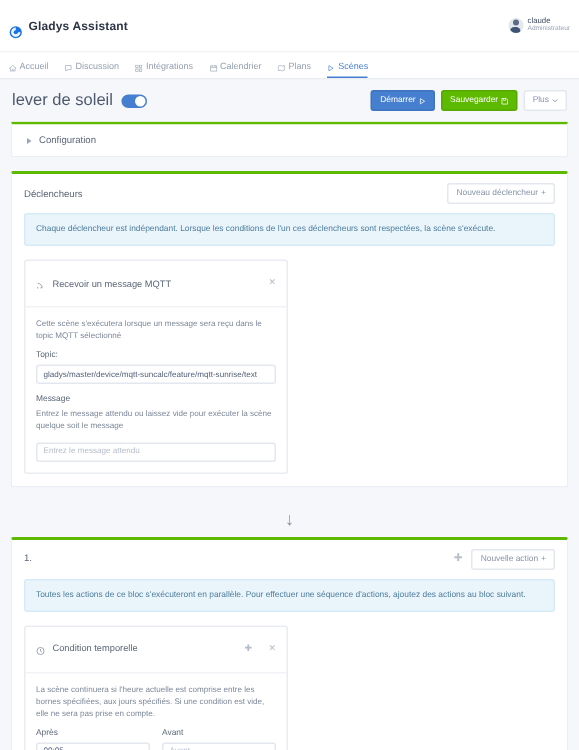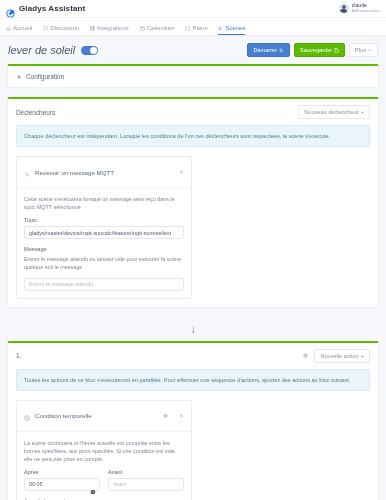--- a/index.html
+++ b/index.html
@@ -7,21 +7,21 @@
     width: 386px; height: 500px;
     font-family: "Liberation Sans", sans-serif;
     background: #f5f7fb;
     color: #4a5568;
     overflow: hidden;
   }
   body { position: relative; }
 
   
   .topbar {
-    height: 18px;
+    height: 35px;
     background: #ffffff;
     display: flex;
     align-items: center;
     padding: 0 6px;
     border-bottom: 1px solid #f0f2f6;
   }
   .brand { display: flex; align-items: center; gap: 4px; }
   .brand-logo { width: 9px; height: 9px; flex: 0 0 auto; }
   .brand-name {
     font-size: 8px; font-weight: bold; color: #2b3445; letter-spacing: .1px;
@@ -63,21 +63,21 @@
   }
   .nav-item.active { color: #467fcf; border-bottom-color: #467fcf; }
   .nav-ico { width: 5px; height: 5px; display: inline-block; flex: 0 0 auto; }
 
   
   .scene-header {
     height: 28px;
     display: flex; align-items: center;
     padding: 0 8px;
   }
-  .scene-title { font-size: 11px; color: #4d5a6d; font-weight: normal; font-style: italic; }
+  .scene-title { font-size: 11px; color: #4d5a6d; font-weight: normal; }
   .toggle {
     margin-left: 6px;
     width: 17px; height: 9px; border-radius: 5px;
     background: #467fcf; position: relative; flex: 0 0 auto;
   }
   .toggle::after {
     content: ""; position: absolute; right: 1px; top: 1px;
     width: 7px; height: 7px; border-radius: 50%; background: #fff;
   }
   .header-spacer { flex: 1 1 auto; }

